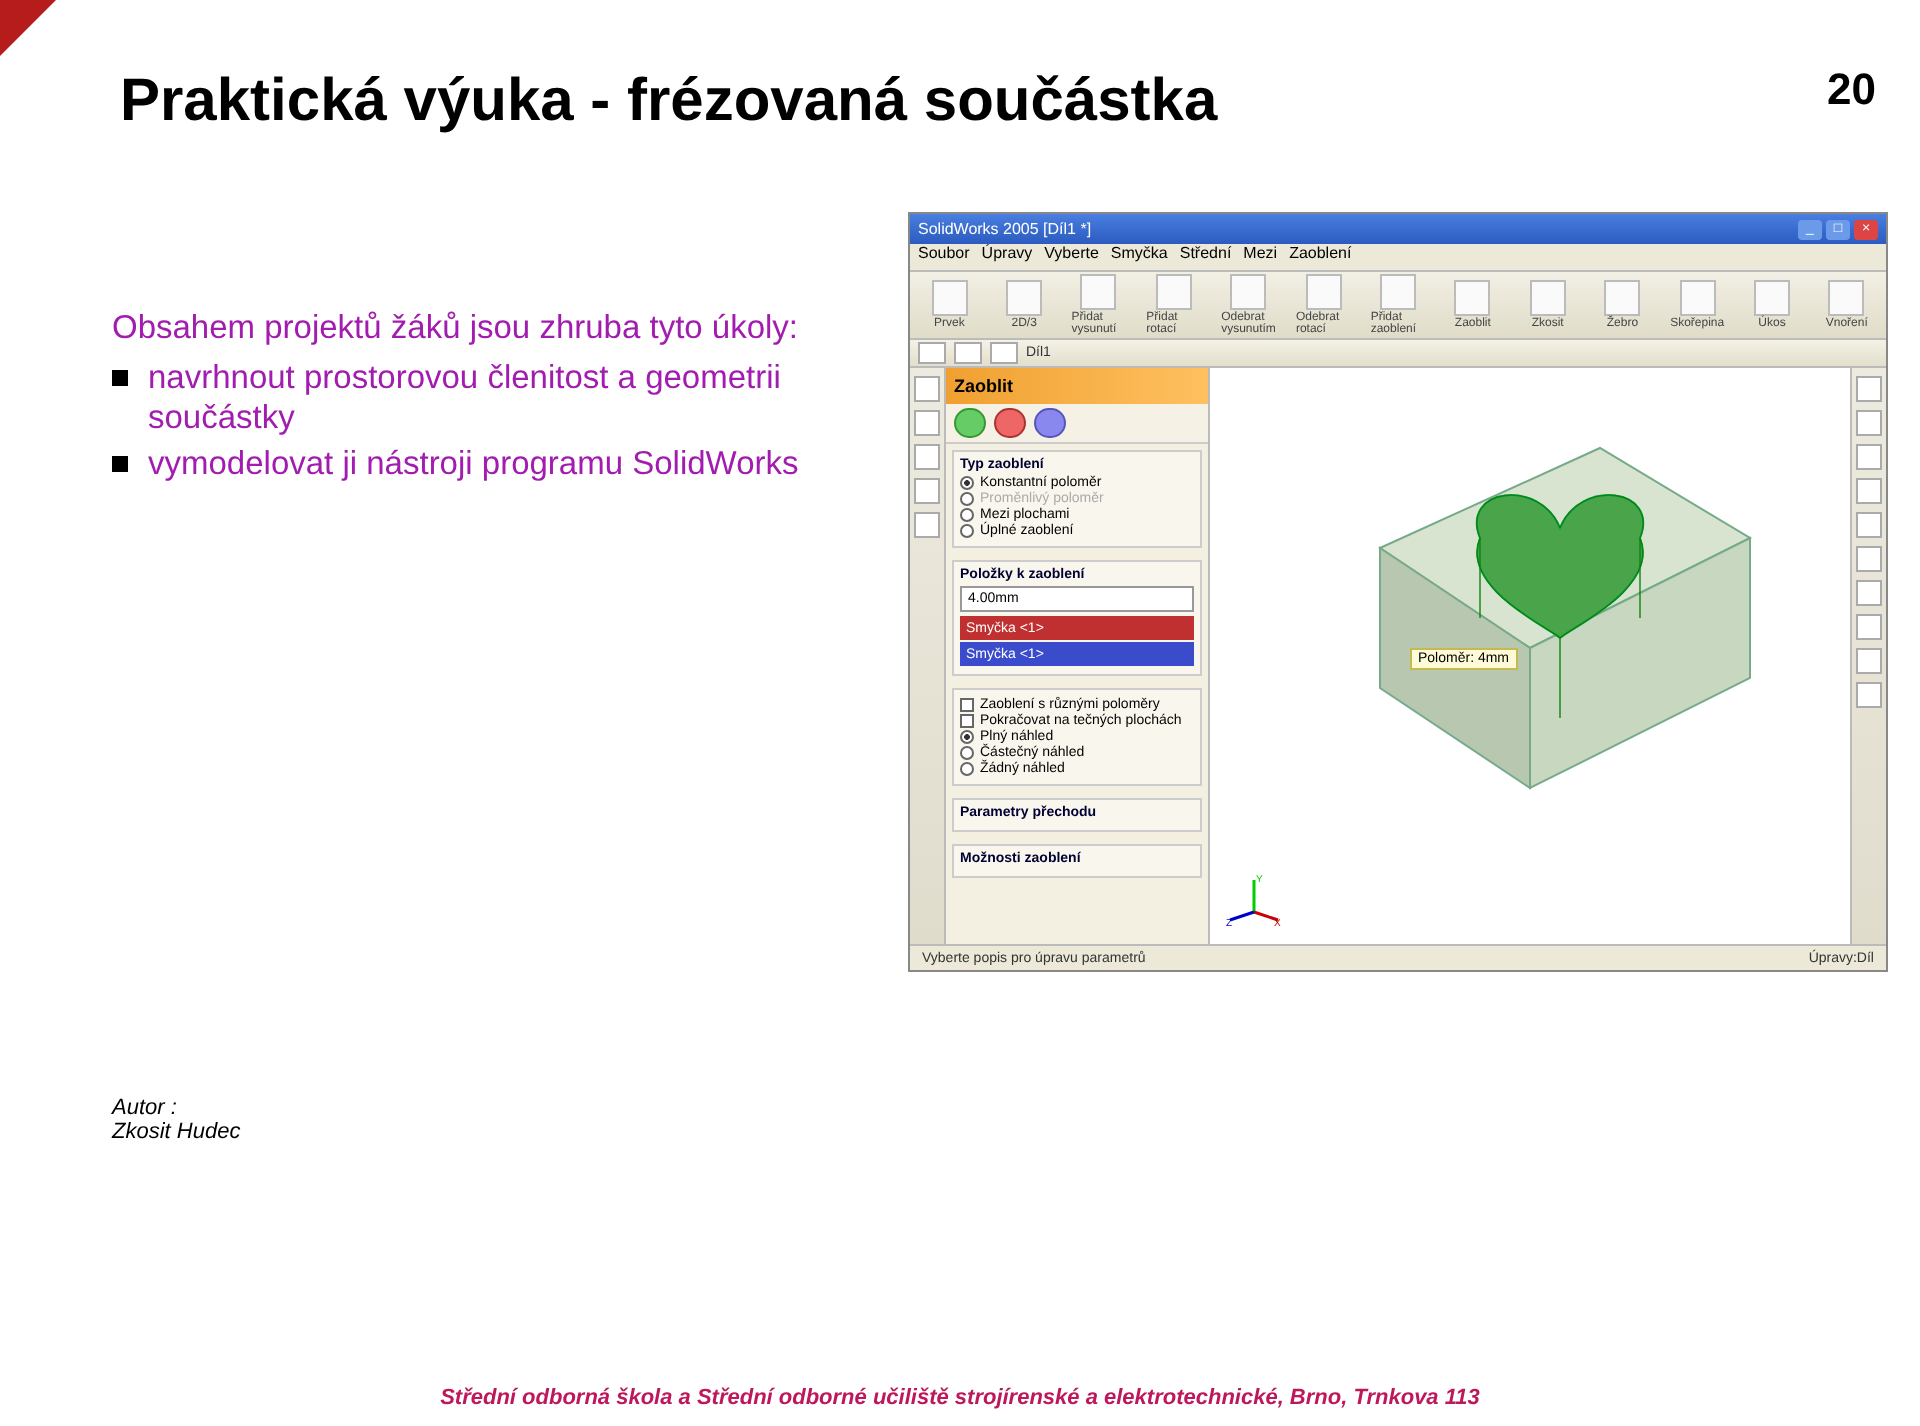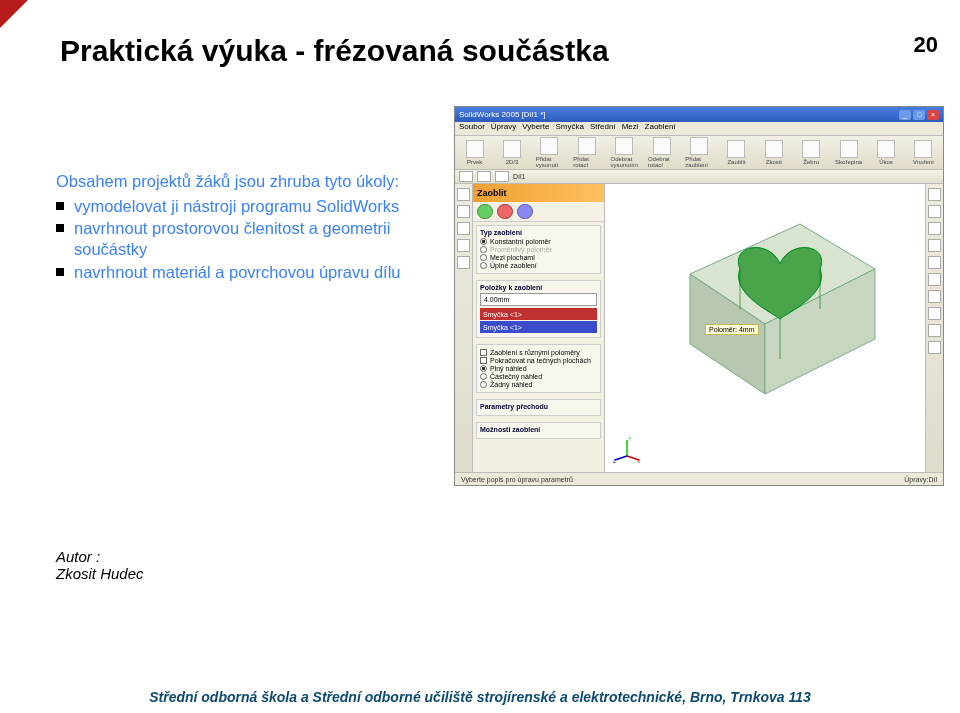--- a/index.html
+++ b/index.html
@@ -34,57 +34,57 @@
   .title {
     position: absolute;
     top: 34px;
     left: 60px;
     font-size: 30px;
     font-weight: bold;
   }
   
   .textcol {
     position: absolute;
-    top: 171px;
+    top: 154px;
     left: 56px;
     width: 375px;
     font-size: 16.5px;
-    color: #3b82f6;
+    color: #a21caf;
     line-height: 1.25;
   }
   .intro { margin-bottom: 4px; }
   .bullets { list-style: none; }
   .bullets li { position: relative; padding-left: 18px; margin-bottom: 2px; }
   .bullets li::before {
     content: '';
     position: absolute;
     left: 0;
     top: 6px;
     width: 8px;
     height: 8px;
     background: #000;
   }
   
   .author {
     position: absolute;
     left: 56px;
     top: 548px;
-    font-size: 15px;
+    font-size: 11px;
     font-style: italic;
   }
   
   .footer {
     position: absolute;
     bottom: 8px;
     left: 0;
     width: 100%;
-    font-size: 14px;
+    font-size: 11px;
     font-style: italic;
     font-weight: bold;
-    color: #0c4a6e;
+    color: #be185d;
     text-align: center;
   }
   
   .shot {
     position: absolute;
     top: 106px;
     left: 454px;
     width: 490px;
     height: 380px;
     background: #e8e8e8;
@@ -277,23 +277,22 @@
 </head>
 <body>
 
 <div class="accent" data-interactable="false"></div>
 <div class="page-num" data-interactable="false">20</div>
 <h1 class="title" data-interactable="false">Praktická výuka - frézovaná součástka</h1>
 
 <div class="textcol" data-interactable="false">
   <p class="intro" data-interactable="false">Obsahem projektů žáků jsou zhruba tyto úkoly:</p>
   <ul class="bullets" data-interactable="false">
+    <li data-interactable="false">navrhnout prostorovou členitost a geometrii součástky</li>
     <li data-interactable="false">vymodelovat ji nástroji programu SolidWorks</li>
-    <li data-interactable="false">navrhnout prostorovou členitost a geometrii součástky</li>
-    <li data-interactable="false">navrhnout materiál a povrchovou úpravu dílu</li>
   </ul>
 </div>
 
 <div class="author" data-interactable="false">
   <div data-interactable="false">Autor :</div>
   <div data-interactable="false">Zkosit Hudec</div>
 </div>
 
 <div class="footer" data-interactable="false">Střední odborná škola a Střední odborné učiliště strojírenské a elektrotechnické, Brno, Trnkova 113</div>
 

